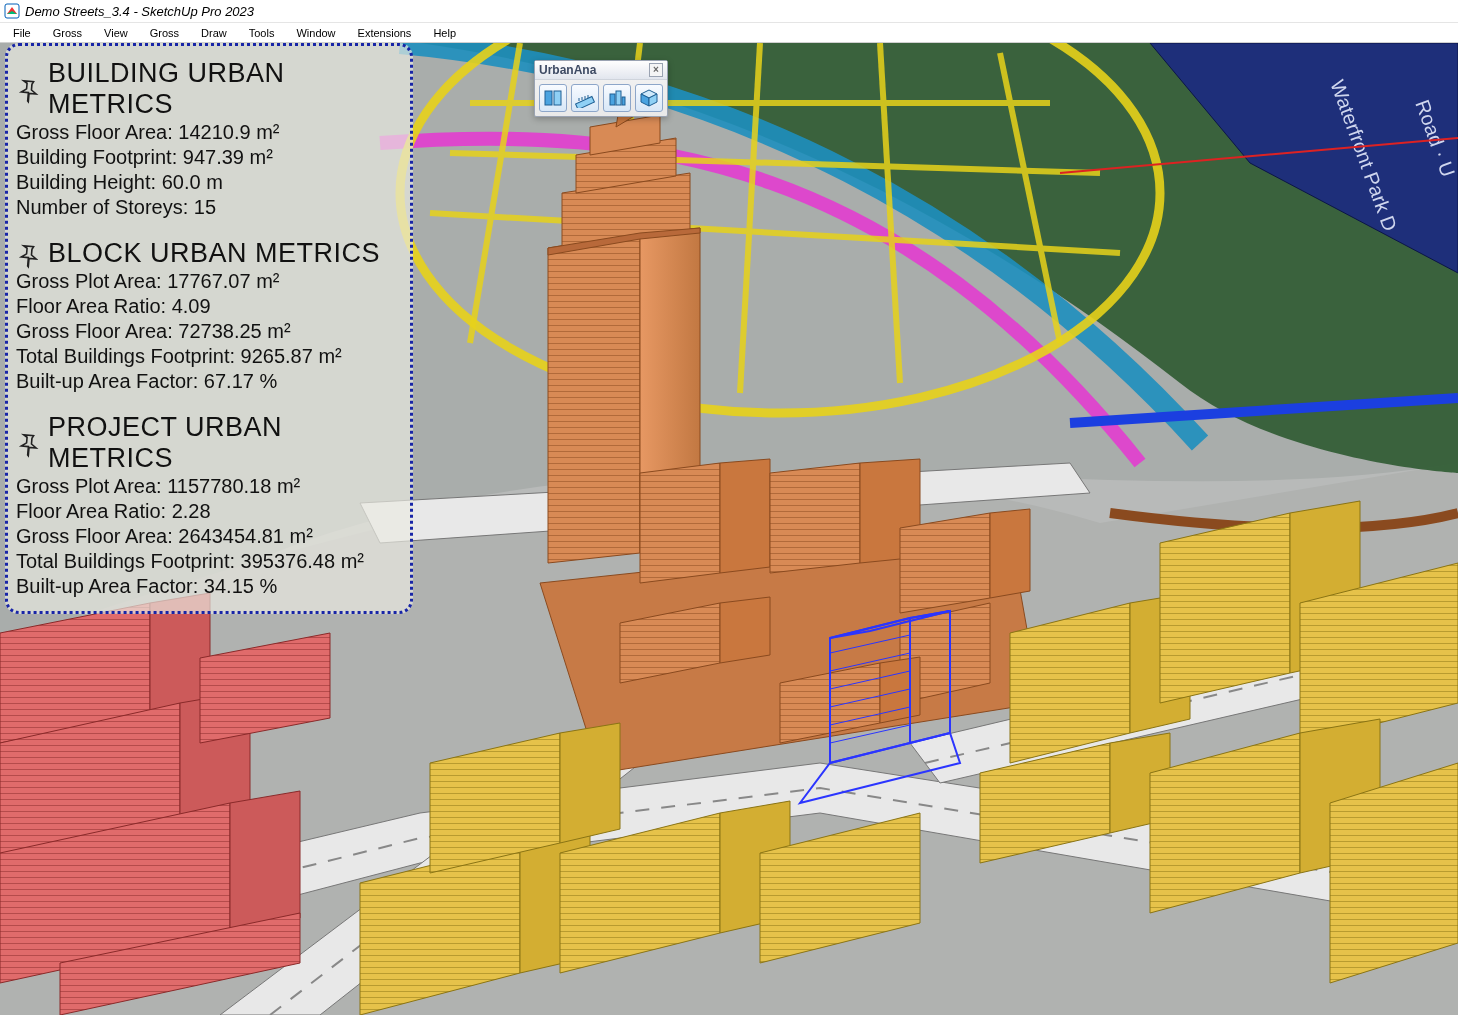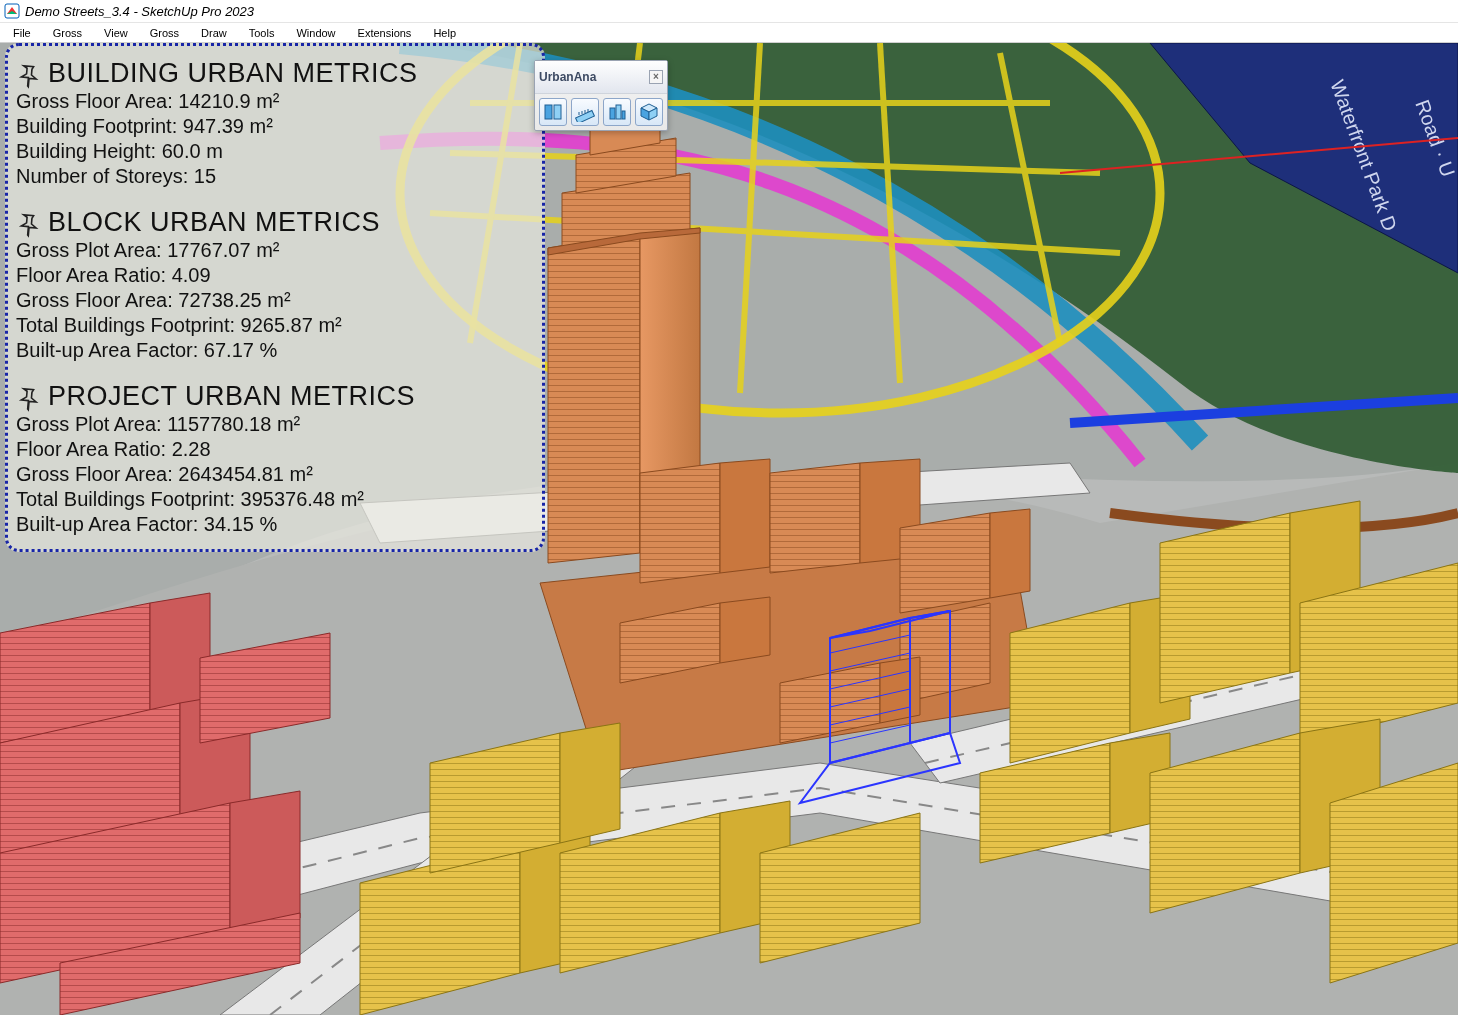--- a/index.html
+++ b/index.html
@@ -8,21 +8,21 @@
   .titlebar { height: 22px; background: #ffffff; display:flex; align-items:center; padding:0 4px; font-size:13px; color:#000;font-style:italic; }
   .titlebar .su-icon { width:16px; height:16px; margin-right:5px; display:inline-block; }
   
   .menubar { height: 21px; background:#ffffff; border-top:1px solid #e5e5e5; border-bottom:1px solid #d0d0d0; display:flex; align-items:center; padding:0 2px; font-size:11px; }
   .menubar .menu-item { padding:1px 11px; cursor:default; }
   
   .viewport { position:relative; width:1458px; height:972px; overflow:hidden; }
   .viewport svg.scene { position:absolute; inset:0; width:100%; height:100%; display:block; }
   
   .metrics-panel {
-    position:absolute; left:5px; top:0px; width:540px;
+    position:absolute; left:5px; top:0px; width:408px;
     background: rgba(235,235,225,0.68);
     border:3px dotted #1825a7;
     border-radius:14px;
     padding:12px 10px 12px 8px;
     font-family: Arial, Helvetica, sans-serif;
     color:#111;
   }
   .metrics-panel .section { margin-bottom:18px; }
   .metrics-panel .section:last-child { margin-bottom:0; }
   .metrics-panel .sec-head { font-size:27px; letter-spacing:0.5px; display:flex; align-items:center; gap:8px; }
@@ -30,21 +30,21 @@
   .metrics-panel .row { font-size:20px; line-height:1.25; }
   
   .floating-toolbar {
     position:absolute; left:534px; top:17px; width:134px;
     background: linear-gradient(#f4f4f4,#e9e9e9);
     border:1px solid #9aa3b2; border-radius:2px;
     box-shadow:0 2px 6px rgba(0,0,0,0.25);
     font-size:12px;
   }
   .floating-toolbar .ft-title {
-    height:33px; display:flex; align-items:center; justify-content:space-between;
+    height:19px; display:flex; align-items:center; justify-content:space-between;
     padding:0 4px; border-bottom:1px solid #cfd4dc;
     background:linear-gradient(#fefefe,#e2e6ee);
     font-weight:bold; color:#3d4a63;
   }
   .floating-toolbar .ft-close { width:14px; height:14px; border:1px solid #9aa3b2; background:#f5f5f5; font-size:10px; line-height:12px; text-align:center; cursor:default; color:#666; }
   .floating-toolbar .ft-body { display:flex; gap:4px; padding:4px; }
   .ft-btn {
     width:28px; height:28px; border:1px solid #8da6c9; border-radius:3px;
     background:linear-gradient(#f8fbff,#d8e7f7);
     display:flex; align-items:center; justify-content:center; cursor:default;

